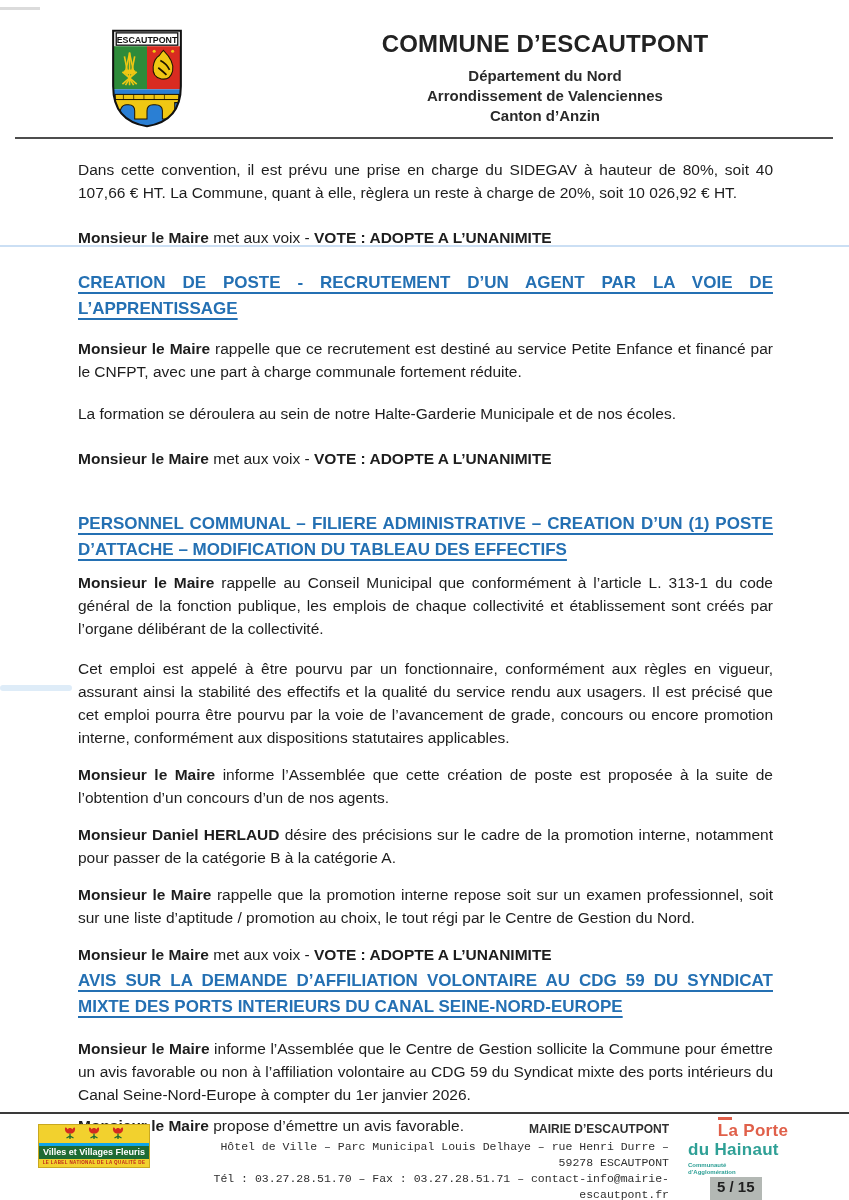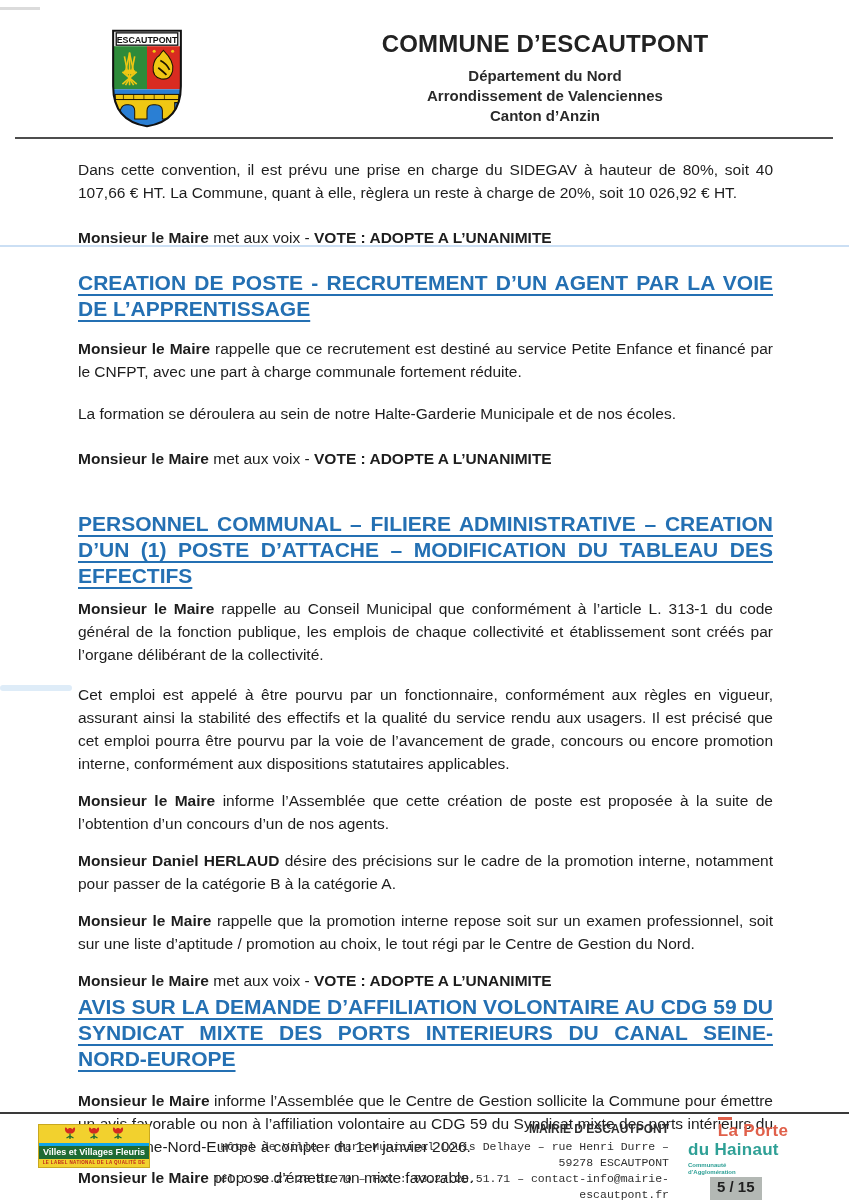--- a/index.html
+++ b/index.html
@@ -8,21 +8,21 @@
   
   .crest{position:absolute;left:107px;top:26px;width:80px;height:104px;}
   .header-text{position:absolute;left:240px;top:30px;width:610px;text-align:center;}
   .doc-title{font-size:24px;font-weight:700;letter-spacing:.2px;color:#222;margin:0 9px 8px;}
   .doc-sub{font-size:15px;font-weight:700;color:#2a2a2a;line-height:20px;margin:0;}
   .top-rule{position:absolute;left:15px;right:16px;top:137px;height:2px;background:#4d4d4d;}
   
   .content{position:absolute;left:78px;right:76px;top:158px;}
   .para{font-size:15.5px;line-height:23px;text-align:justify;margin:0;}
   .vote{font-size:15.5px;line-height:23px;margin:0;}
-  .doc-heading{font-size:21px;line-height:26px;font-weight:700;color:#2470b3;margin:0;
+  .doc-heading{font-size:17px;line-height:26px;font-weight:700;color:#2470b3;margin:0;
                text-align:justify;text-decoration:underline;text-underline-offset:4px;
                text-decoration-thickness:1.5px;}
   .mb22{margin-bottom:22px}.mb21{margin-bottom:21px}.mb19{margin-bottom:19px}
   .mb41{margin-bottom:41px}.mb17{margin-bottom:17px}.mb15{margin-bottom:15px}
   .mb14{margin-bottom:14px}.mb8{margin-bottom:8px}.mb2{margin-bottom:2px}.mb12{margin-bottom:8px}
   
   .artifact-a{position:absolute;top:245px;left:0;right:0;height:2px;background:rgba(140,185,230,.45);}
   .artifact-b{position:absolute;top:685px;left:0;width:72px;height:6px;border-radius:3px;background:rgba(160,200,235,.35);}
   .artifact-c{position:absolute;top:7px;left:0;width:40px;height:3px;background:rgba(0,0,0,.14);}
   
@@ -132,21 +132,21 @@
     <p class="para mb14"><strong>Monsieur Daniel HERLAUD</strong><span> désire des précisions sur le cadre de la promotion interne, notamment pour passer de la catégorie B à la catégorie A.</span></p>
 
     <p class="para mb14"><strong>Monsieur le Maire</strong><span> rappelle que la promotion interne repose soit sur un examen professionnel, soit sur une liste d’aptitude / promotion au choix, le tout régi par le Centre de Gestion du Nord.</span></p>
 
     <p class="vote mb2"><strong>Monsieur le Maire</strong><span> met aux voix - </span><strong>VOTE : ADOPTE A L’UNANIMITE</strong></p>
 
     <h2 class="doc-heading mb17">AVIS SUR LA DEMANDE D’AFFILIATION VOLONTAIRE AU CDG 59 DU SYNDICAT MIXTE DES PORTS INTERIEURS DU CANAL SEINE-NORD-EUROPE</h2>
 
     <p class="para mb12"><strong>Monsieur le Maire</strong><span> informe l’Assemblée que le Centre de Gestion sollicite la Commune pour émettre un avis favorable ou non à l’affiliation volontaire au CDG 59 du Syndicat mixte des ports intérieurs du Canal Seine-Nord-Europe à compter du 1er janvier 2026.</span></p>
 
-    <p class="para"><strong>Monsieur le Maire</strong><span> propose d’émettre un mixte favorable.</span></p>
+    <p class="para"><strong>Monsieur le Maire</strong><span> propose d’émettre un avis favorable.</span></p>
   </div>
 
   <div class="footer-rule"></div>
 
   <div class="fleuris">
     <div class="fleuris-flowers">
       <svg width="14" height="14" viewBox="0 0 14 14">
           <path d="M2,1 C3,0 4,1 4.5,2.5 C5.5,0.5 8.5,0.5 9.5,2.5 C10,1 11,0 12,1 C12.5,3 11.5,5.5 9,6.5 L5,6.5 C2.5,5.5 1.5,3 2,1 Z" fill="#d42a1e"></path>
           <path d="M7,6.5 L7,12 M7,9 L3.5,11 M7,9 L10.5,11" stroke="#1e6b34" stroke-width="1.3" fill="none"></path>
         </svg>

